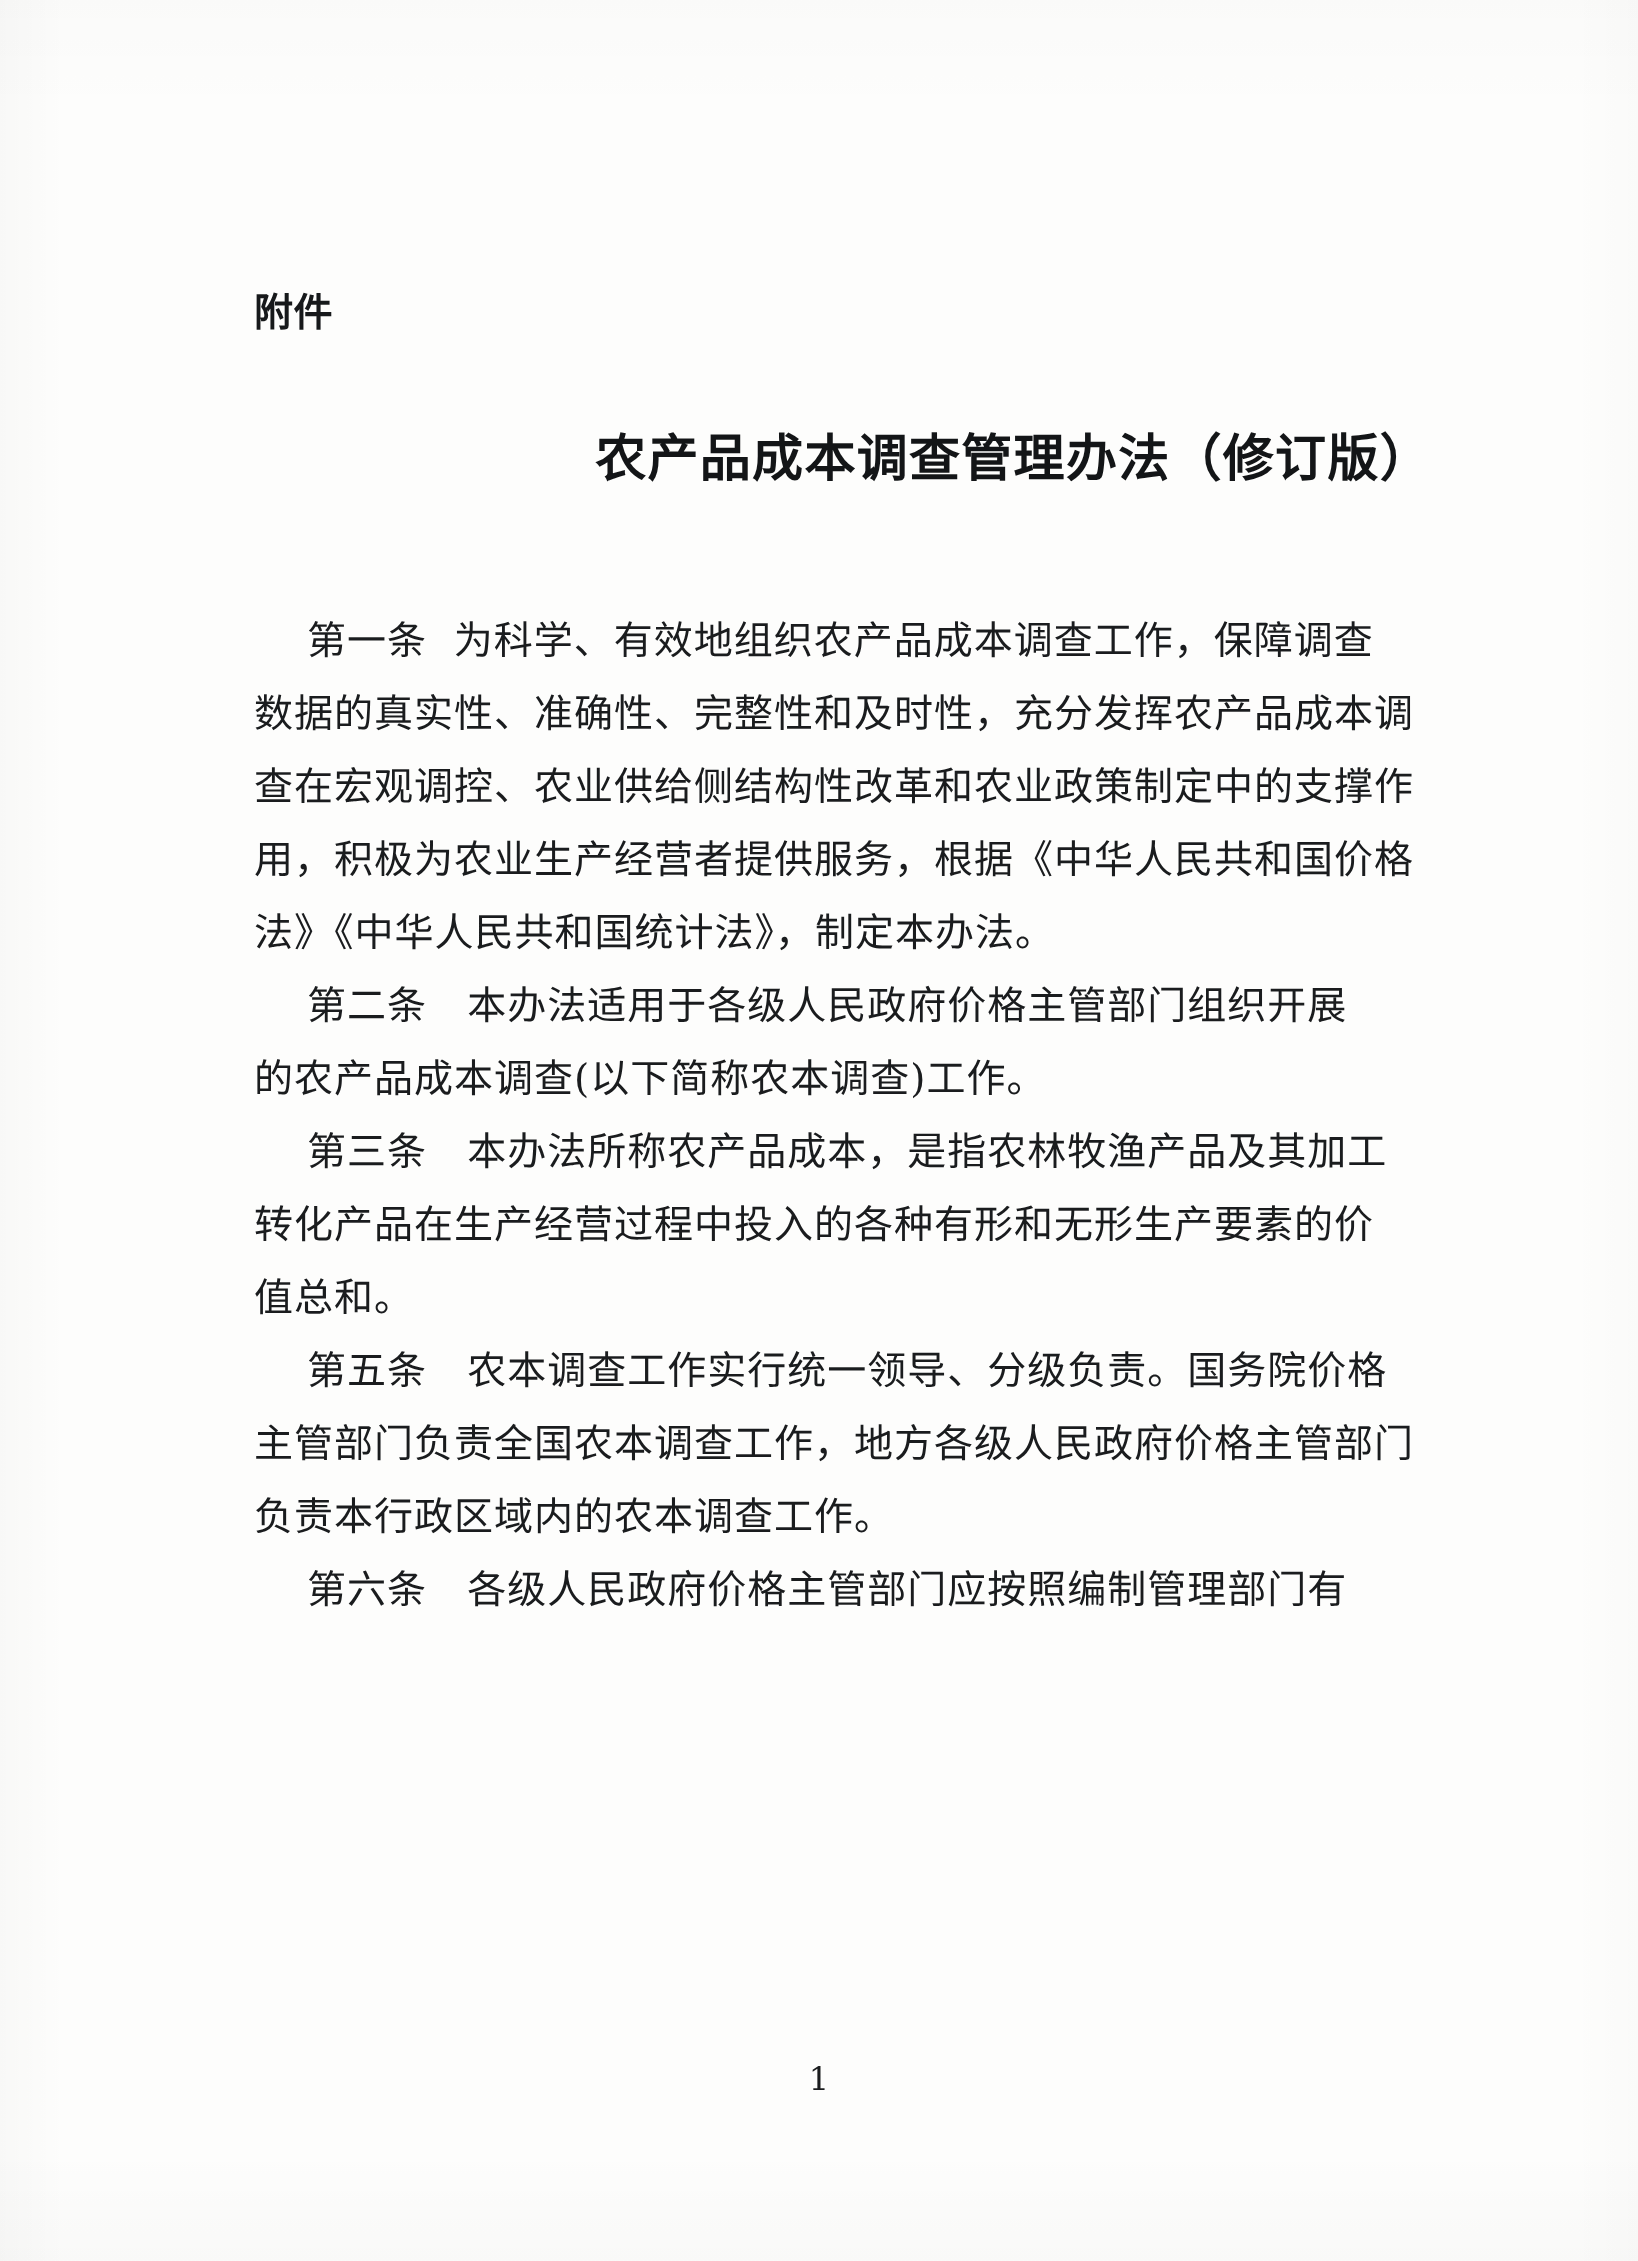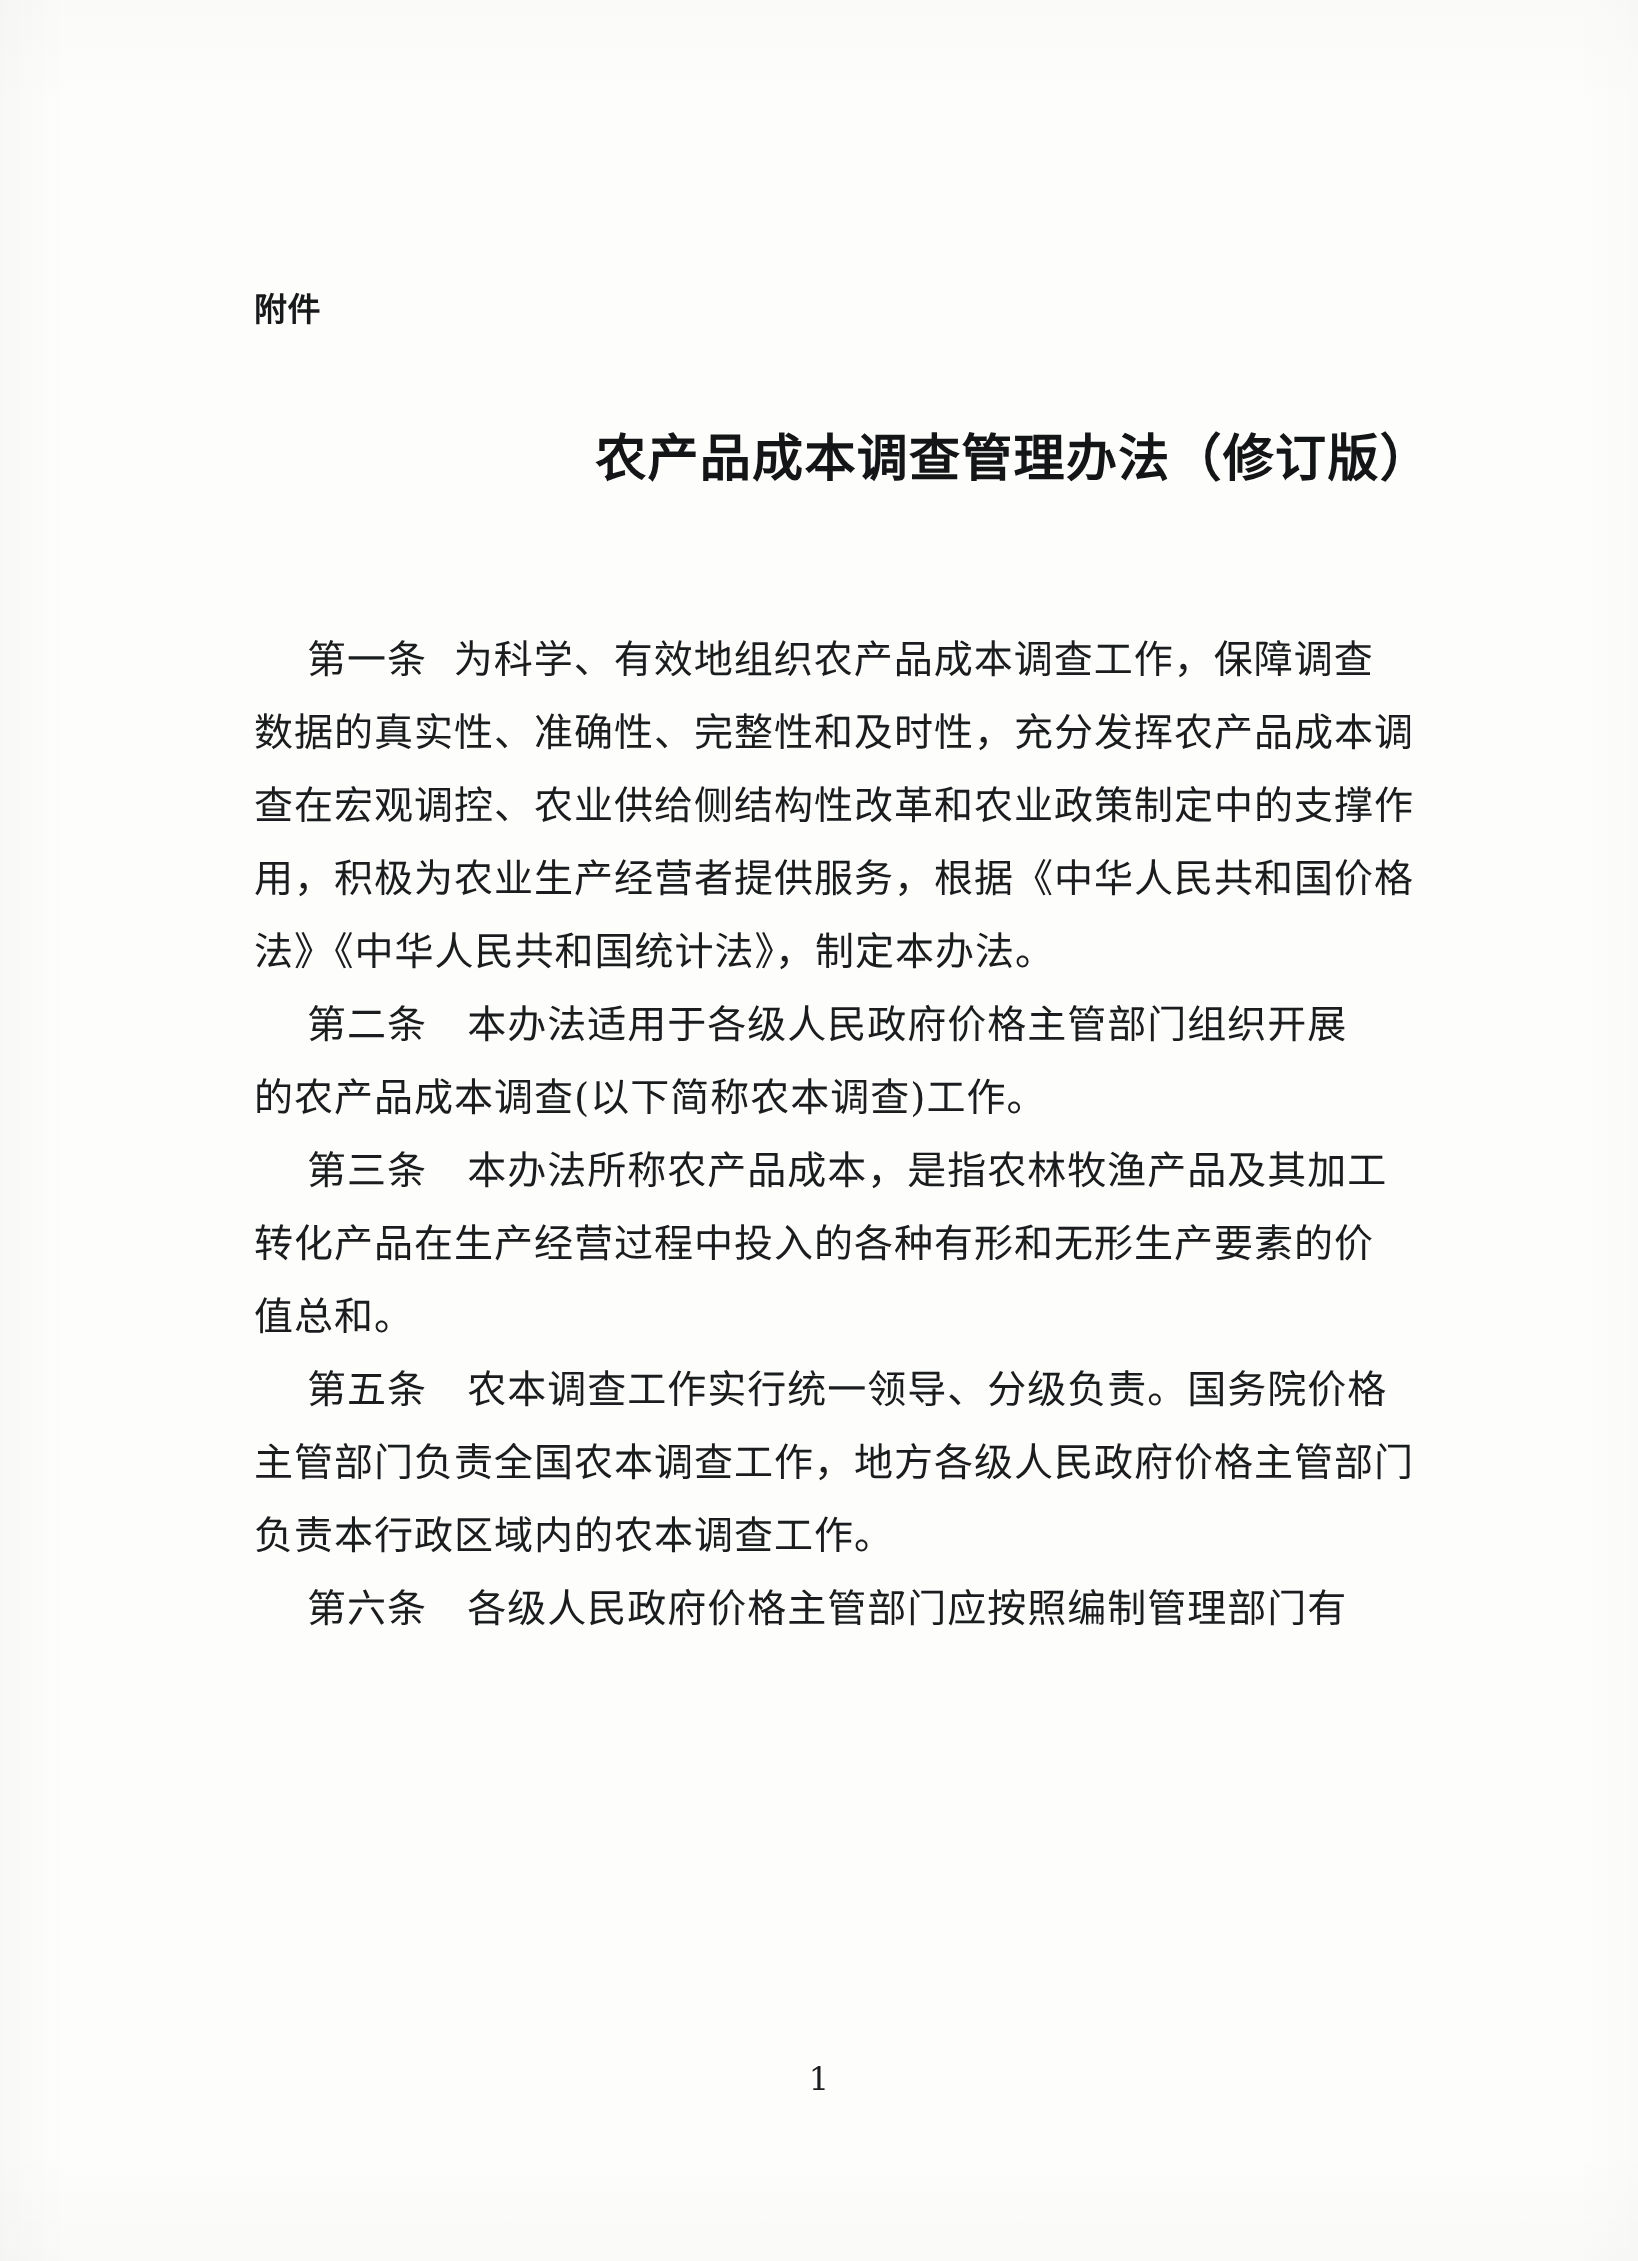--- a/index.html
+++ b/index.html
@@ -28,21 +28,21 @@
       linear-gradient(180deg, rgba(0,0,0,0.010) 0%, rgba(0,0,0,0) 5%, rgba(0,0,0,0) 95%, rgba(0,0,0,0.015) 100%);
     pointer-events: none;
   }
 
   .attachment-label {
     position: absolute;
     left: 254px;
     top: 293px;
     font-family: "DejaVu Sans", "Liberation Sans", sans-serif;
     font-weight: 700;
-    font-size: 33px;
+    font-size: 39px;
     line-height: 1;
     color: #17191b;
     letter-spacing: 0.6px;
   }
 
   .doc-title {
     position: absolute;
     left: 254px;
     top: 430px;
     width: 1178px;
@@ -51,21 +51,21 @@
     font-weight: 700;
     font-size: 51px;
     line-height: 1.15;
     color: #131517;
     letter-spacing: 1.3px;
   }
 
   .body-text {
     position: absolute;
     left: 254px;
-    top: 623px;
+    top: 604px;
     width: 1180px;
   }
   .article {
     margin: 0 0 0 0;
   }
   .line {
     height: 73px;
     font-size: 39px;
     line-height: 73px;
     color: #1a1c1e;

